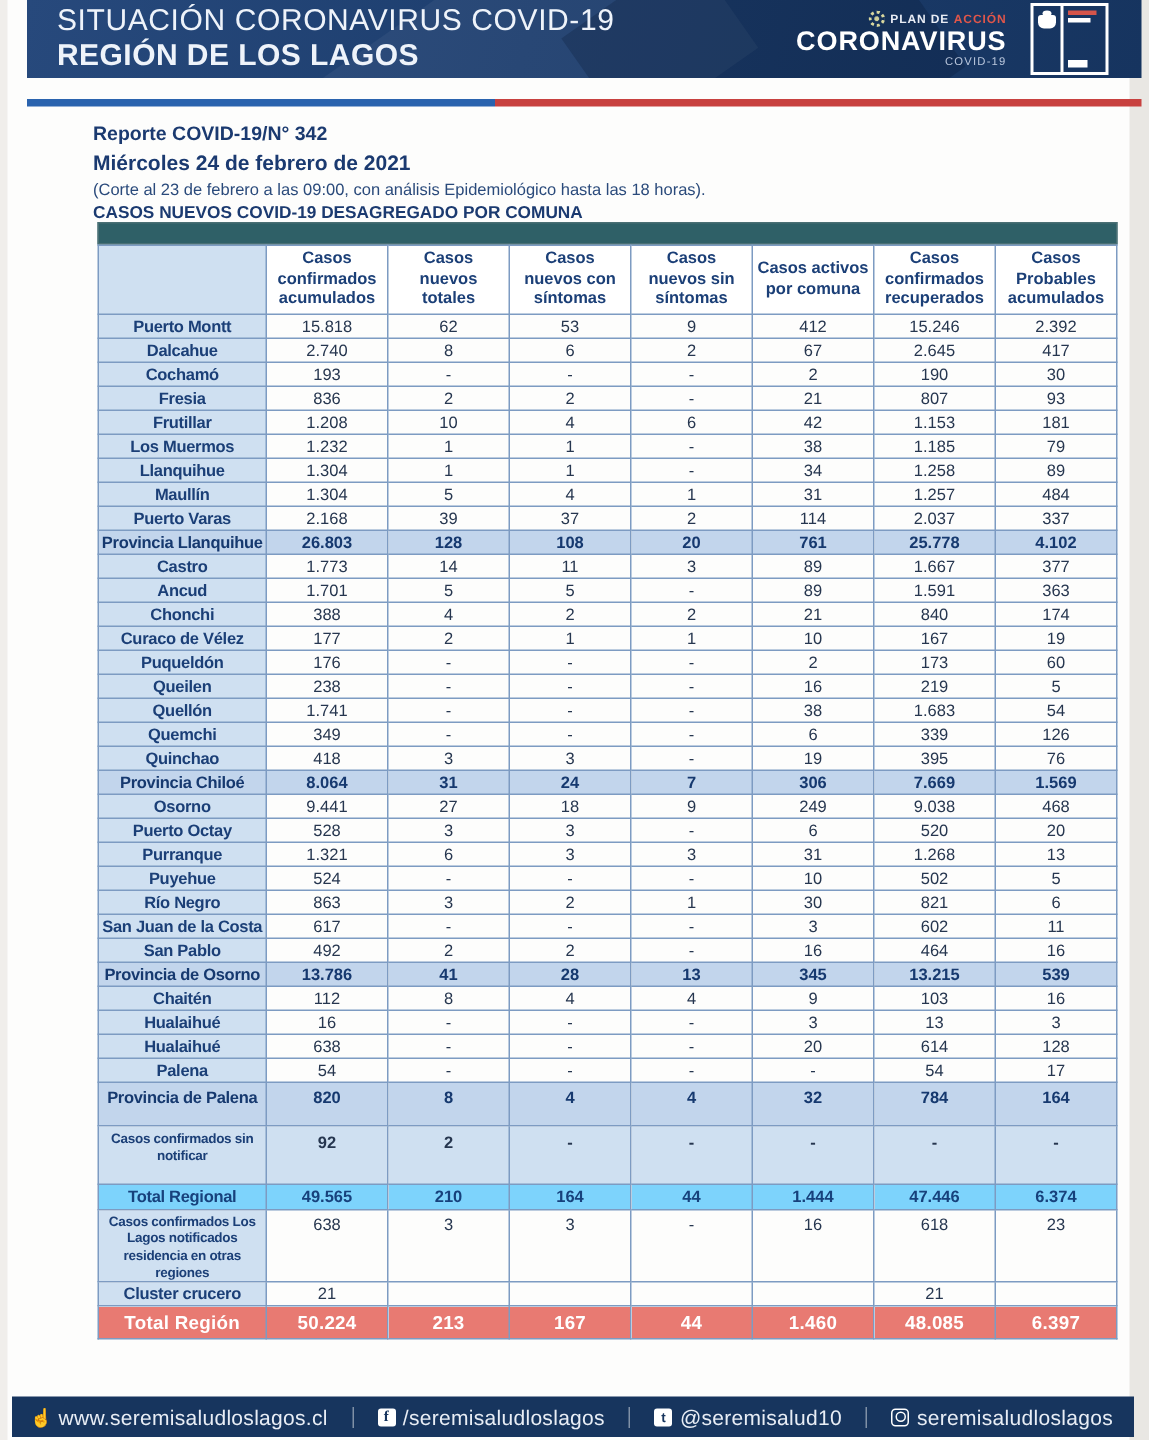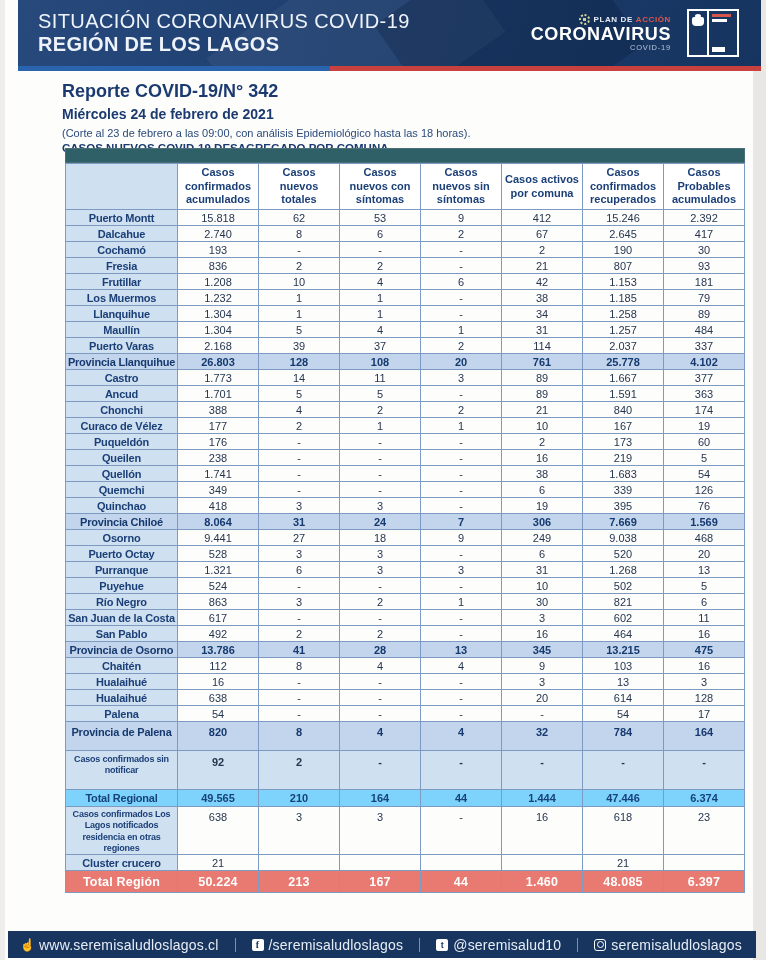--- a/index.html
+++ b/index.html
@@ -2,21 +2,21 @@
 <html><head>
 <meta charset="utf-8">
 <style>
   * { margin:0; padding:0; box-sizing:border-box; }
   body { font-family:"Liberation Sans", sans-serif; background:#fff; }
   .page { position:relative; width:766px; height:960px; background:#fdfdfc; overflow:hidden; }
   .edge-left { position:absolute; left:0; top:0; width:5px; height:100%; background:#f0eeeb; }
   .edge-right { position:absolute; right:0; top:0; width:13px; height:100%; background:#e9e7e3; }
 
   
-  .banner { position:absolute; left:18px; right:5px; top:0; height:66px;
+  .banner { position:absolute; left:18px; right:5px; top:0; height:52px;
     background:linear-gradient(105deg,#27497c 0%,#1d3e6e 45%,#16345f 100%);
     display:flex; align-items:center; justify-content:space-between;
     padding:0 22px 0 20px; overflow:hidden; }
   .banner-streak { position:absolute; pointer-events:none; }
   .s1 { left:28%; top:-30px; width:260px; height:150px; background:rgba(255,255,255,0.05); transform:rotate(-35deg); }
   .s2 { left:52%; top:-50px; width:210px; height:170px; background:rgba(5,18,40,0.22); transform:rotate(-35deg); }
   .titles { position:relative; color:#eef3fa; line-height:1.15; }
   .t1 { font-size:20px; letter-spacing:0.4px; font-weight:400; }
   .t2 { font-size:20px; font-weight:700; letter-spacing:0.3px; }
   .logos { position:relative; display:flex; align-items:center; gap:16px; }
@@ -37,21 +37,21 @@
   .gob-r i:nth-child(1) { width:85%; background:#d5554b; }
   .gob-r i:nth-child(2) { width:70%; }
   .gob-r i:nth-child(3) { margin-top:auto; width:60%; height:5px; }
 
   .divider-bar { position:absolute; left:18px; right:5px; top:66px; height:5px; display:flex; }
   .db-blue { width:42%; background:#2a63ae; }
   .db-red  { flex:1; background:#c8413f; }
 
   
   .report-meta { position:absolute; left:62px; top:81px; color:#1b3a70; }
-  .rm1 { font-size:18px; font-weight:700; margin-bottom:4px; }
+  .rm1 { font-size:13px; font-weight:700; margin-bottom:4px; }
   .rm2 { font-size:14px; font-weight:700; margin-bottom:5px; }
   .rm3 { font-size:11px; color:#2a4a7b; margin-bottom:3px; }
   .rm4 { font-size:11.5px; font-weight:700; }
 
   
   .table-wrap { position:absolute; left:65px; top:148px; width:680px; }
   .teal-bar { height:15px; background:#2f6067; border:1px solid #4a6f74; }
   table { border-collapse:collapse; width:680px; table-layout:fixed; }
   col.c-label { width:112px; }
   th, td { border:1px solid #7d9bc2; text-align:center; vertical-align:middle;
@@ -433,21 +433,21 @@
             <td>16</td>
           </tr>
           <tr class="province">
             <td class="label">Provincia de Osorno</td>
             <td>13.786</td>
             <td>41</td>
             <td>28</td>
             <td>13</td>
             <td>345</td>
             <td>13.215</td>
-            <td>475</td>
+            <td>539</td>
           </tr>
           <tr class="comuna">
             <td class="label">Chaitén</td>
             <td>112</td>
             <td>8</td>
             <td>4</td>
             <td>4</td>
             <td>9</td>
             <td>103</td>
             <td>16</td>

